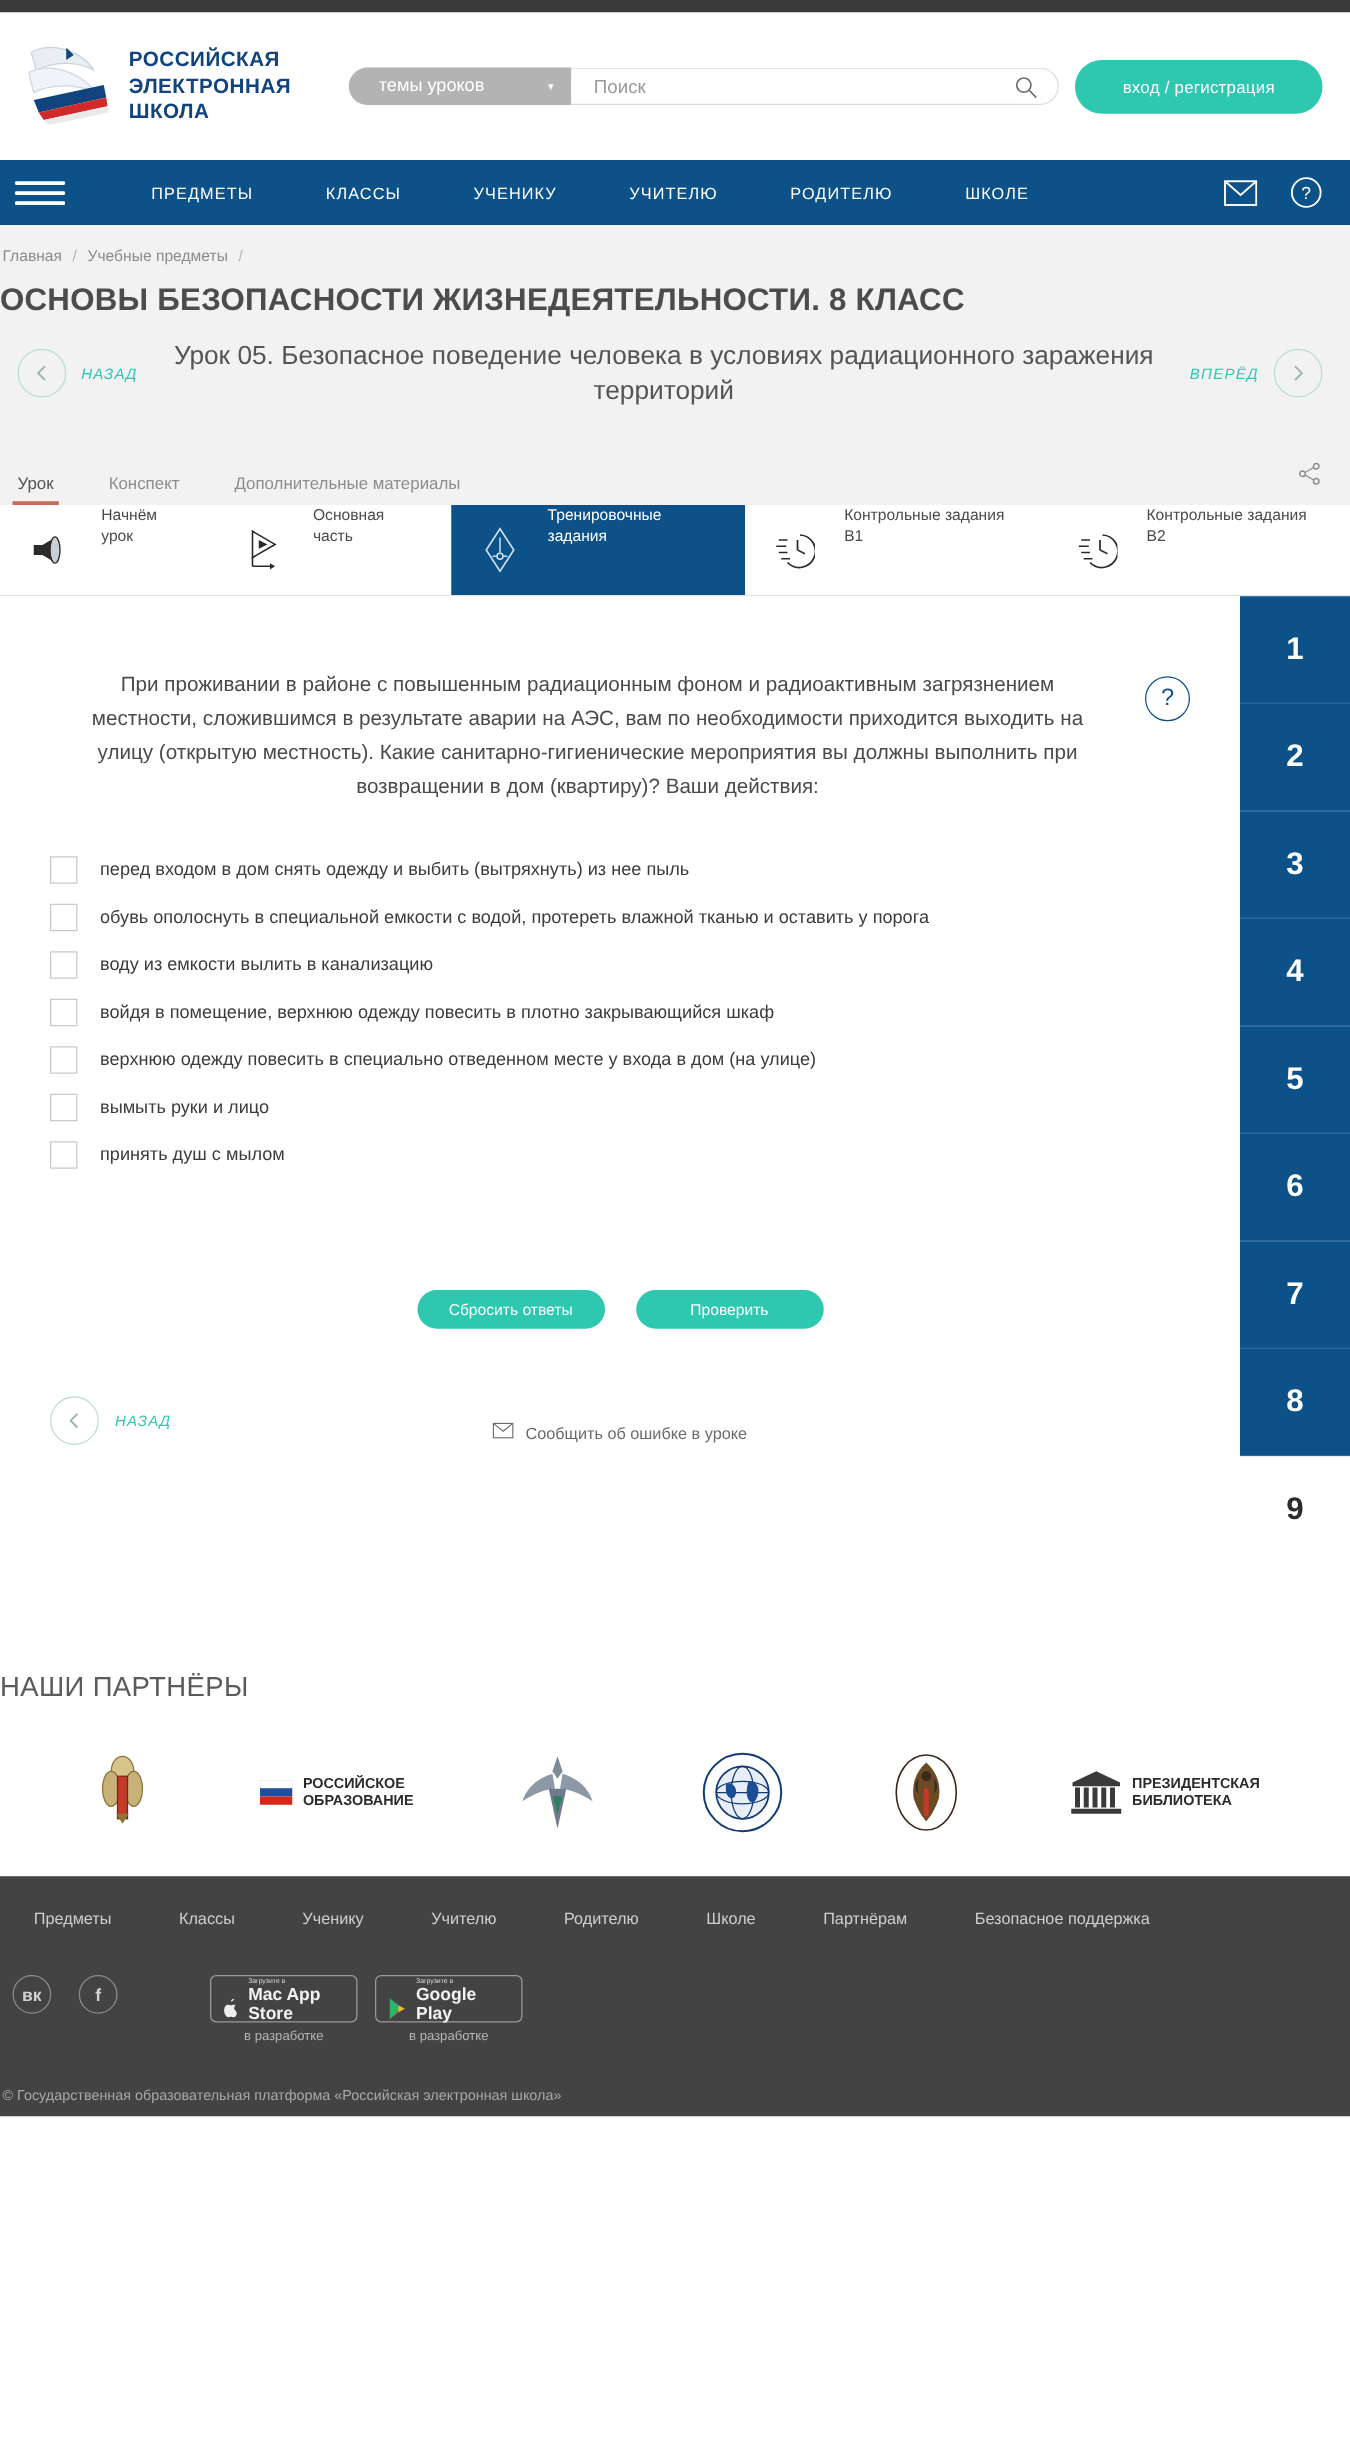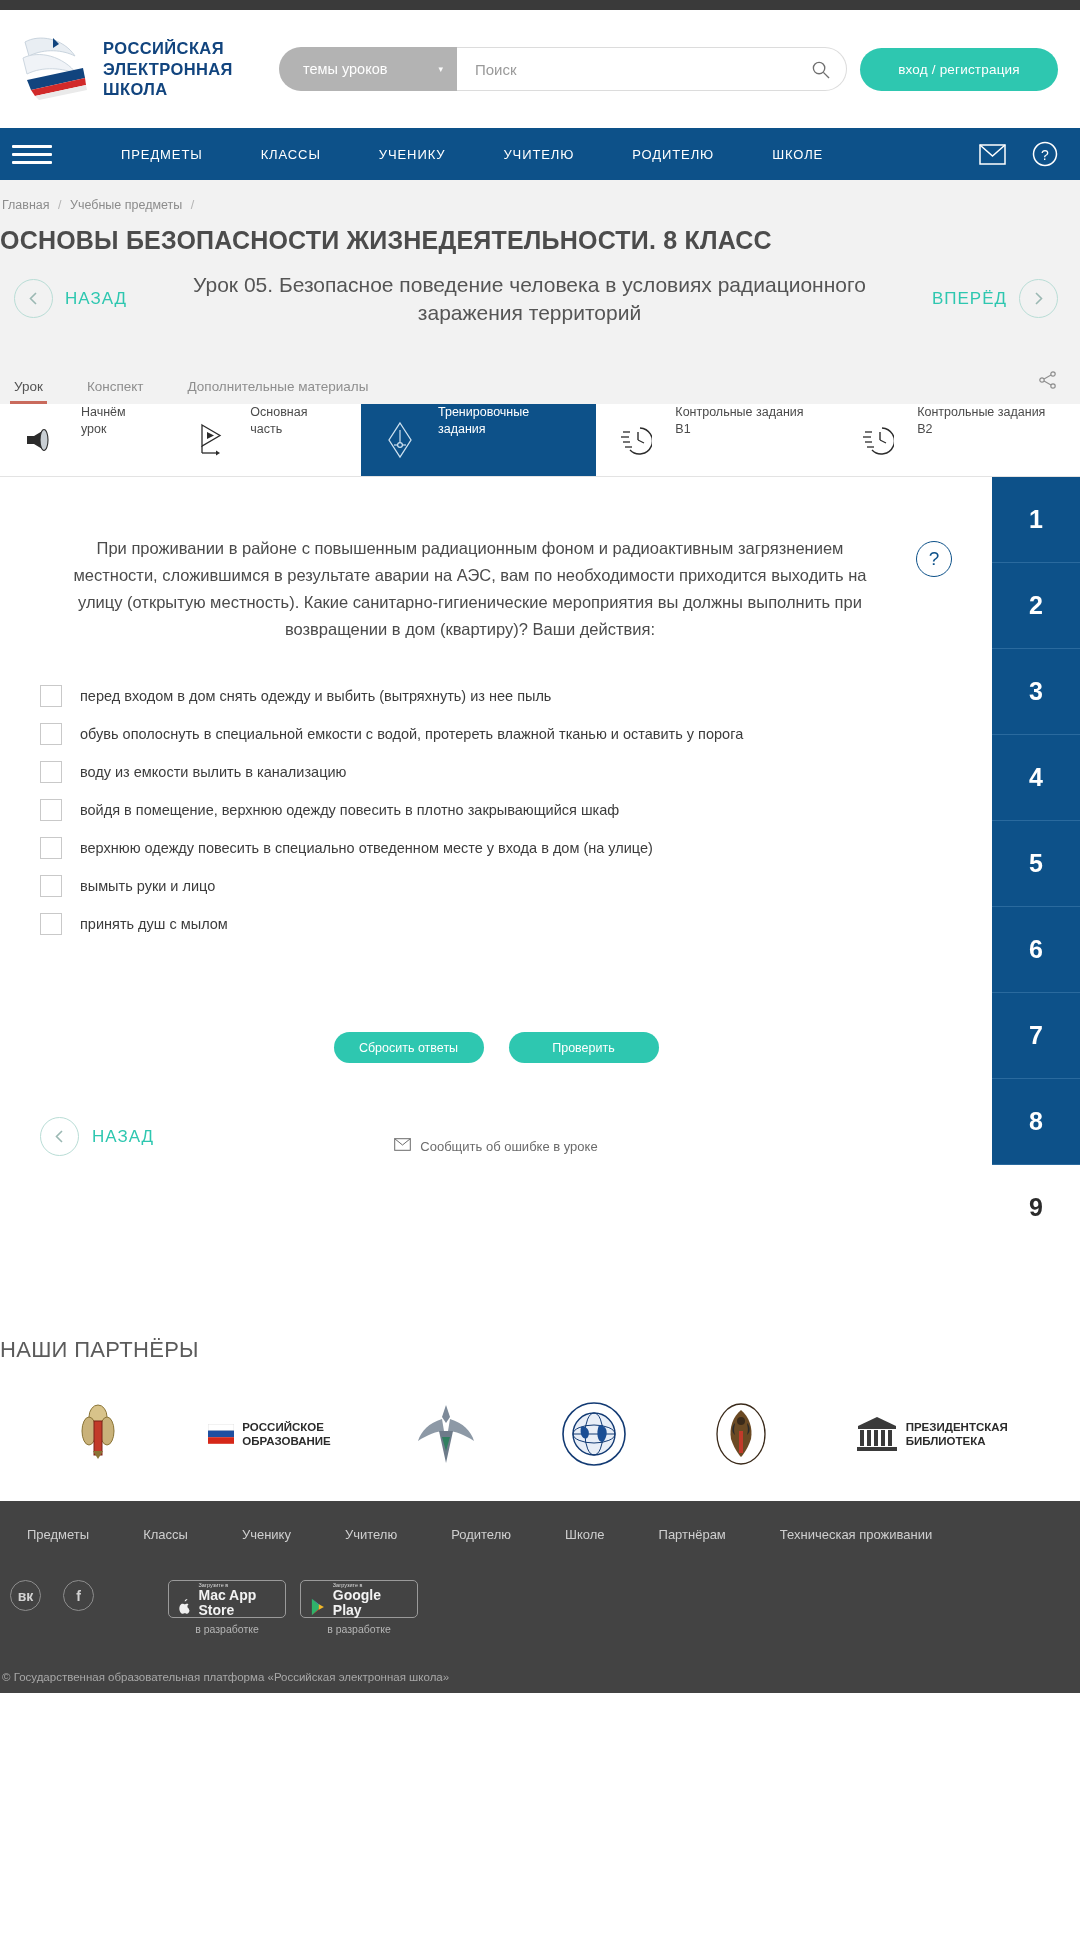--- a/index.html
+++ b/index.html
@@ -25,21 +25,21 @@
   }
   .logo-block { display: flex; align-items: center; gap: 12px; width: 255px; flex: none; }
   .logo-mark { width: 72px; height: 78px; flex: none; position: relative; }
   .logo-text {
     font-size: 16.5px; font-weight: bold; color: #11447e;
     line-height: 1.26; letter-spacing: 0.4px;
   }
 
   .search-wrap {
     display: flex; align-items: stretch;
-    width: 568px; height: 44px; flex: none;
+    width: 568px; height: 30px; flex: none;
     margin-left: 5px;
   }
   .search-select {
     width: 178px; background: #b3b3b3; color: #fff;
     border-radius: 23px 0 0 23px;
     display: flex; align-items: center; justify-content: space-between;
     padding: 0 14px 0 24px; font-size: 14.5px;
     cursor: pointer;
   }
   .sel-caret { font-size: 9px; opacity: .95; }
@@ -92,21 +92,21 @@
 
   .lesson-row {
     display: flex; align-items: center;
     padding: 0 22px 22px 14px; gap: 12px;
   }
   .navcircle {
     width: 39px; height: 39px; border-radius: 50%;
     border: 1px solid #b9ddd6; display: flex; align-items: center; justify-content: center;
     color: #9bb8b3; flex: none; cursor: pointer; background: transparent;
   }
-  .navlabel { font-size: 17px; color: #2ec7b0; letter-spacing: 1px; cursor: pointer; }
+  .navlabel { font-size: 12px; color: #2ec7b0; letter-spacing: 1px; cursor: pointer; font-style: italic; }
   .lesson-title {
     flex: 1; text-align: center; font-size: 21px; color: #555;
     line-height: 1.32; padding: 0 10px;
   }
 
   
   .tabs-row {
     background: #f2f2f2;
     display: flex; align-items: flex-end;
     padding: 0 22px 0 14px; height: 56px;
@@ -568,21 +568,21 @@
 
 <div class="footer">
   <div class="foot-links">
     <a>Предметы</a>
     <a>Классы</a>
     <a>Ученику</a>
     <a>Учителю</a>
     <a>Родителю</a>
     <a>Школе</a>
     <a>Партнёрам</a>
-    <a>Техническая проживании</a>
+    <a>Безопасное поддержка</a>
   </div>
 
   <div class="foot-bottom">
     <div class="soc">вк</div>
     <div class="soc">f</div>
 
     <div class="store-group">
       <div class="store-col">
         <div class="store-badge">
           <svg width="17" height="20" viewBox="0 0 17 20">

